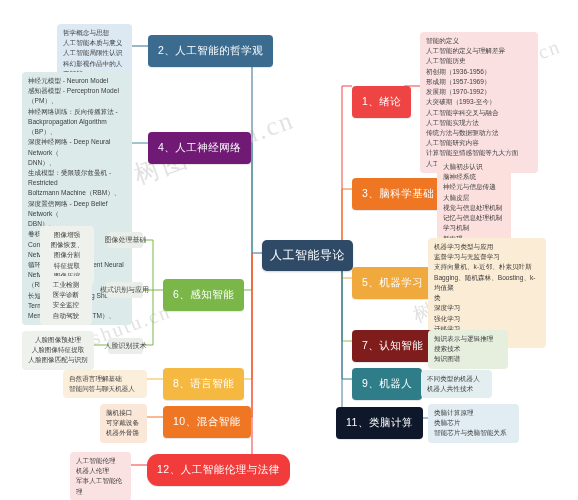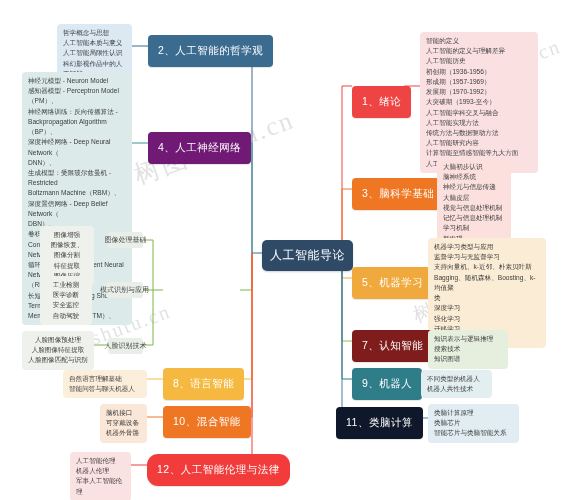--- a/index.html
+++ b/index.html
@@ -139,20 +139,21 @@
 Boltzmann Machine（RBM）、
 深度置信网络 - Deep Belief Network（
 DBN）、
 卷积神经网络原理 - Convolutional Neural
 Network（CNN）、
 循环神经网络 - Recurrent Neural Network
 （RNN）、
 长短时记忆网络 - Long Short-Term
 Memory Network（LSTM）、</div>
 
+  <div class="node main" style="left:163px;top:279px;background:#7ab648;">6、感知智能</div>
 
   <div class="sub" style="left:108px;top:232px;width:35px;background:#e9eee9;">图像处理基础</div>
   <div class="leaf" style="left:40px;top:226px;width:54px;background:#eef1ec;text-align:center;">图像增强
 图像恢复、
 图像分割
 特征提取
 图像压缩</div>
 
   <div class="sub" style="left:106px;top:282px;width:37px;background:#e9eee9;">模式识别与应用</div>
   <div class="leaf" style="left:40px;top:276px;width:52px;background:#eef1ec;text-align:center;">工业检测

